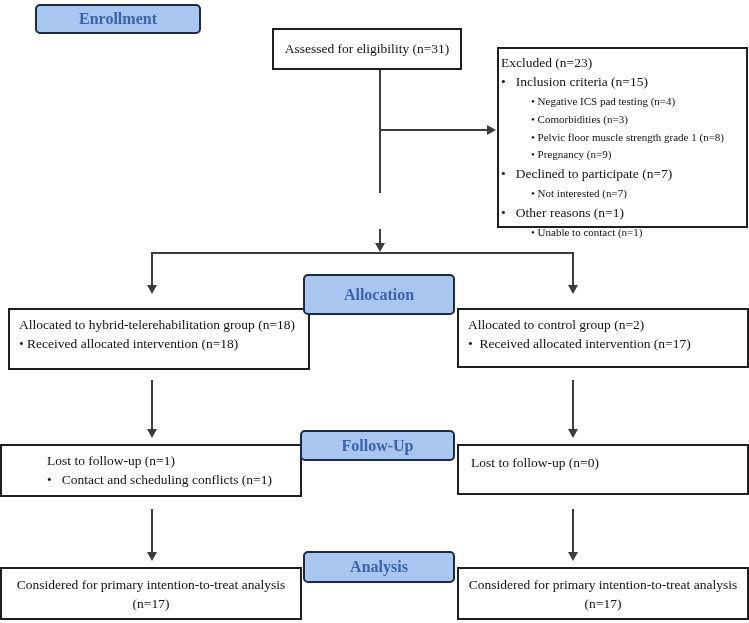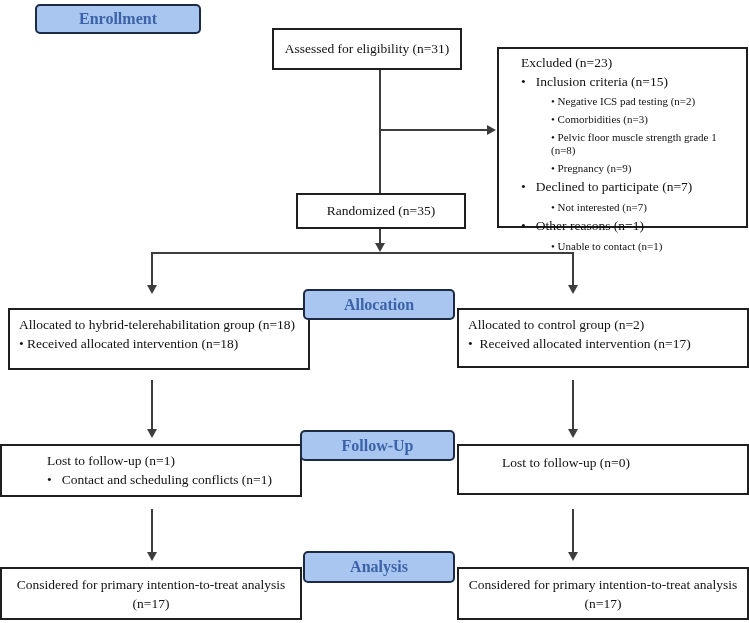--- a/index.html
+++ b/index.html
@@ -47,57 +47,57 @@
     border-right:5px solid transparent;
     border-top:9px solid var(--line-color,#3d3d3d);
   }
   .arrow-right{
     position:absolute;width:0;height:0;z-index:0;
     border-top:5px solid transparent;
     border-bottom:5px solid transparent;
     border-left:9px solid var(--line-color,#3d3d3d);
   }
   
-  #excluded-box{padding:6px 8px 6px 22px;}
+  #excluded-box{padding:6px 8px 6px 2px;}
   .exc-title{font-size:13.5px;line-height:1.25;}
   .exc-l1{font-size:13.5px;line-height:1.25;margin-top:2px;}
   .exc-l2{font-size:11px;line-height:1.2;margin:4.5px 0 4.5px 30px;}
   
   #badge-enrollment{left:35px;top:4px;width:166px;height:30px;}
   #box-assessed{left:272px;top:28px;width:190px;height:42px;}
   #vl-assessed{left:379px;top:70px;height:123px;}
   #hl-excluded{left:380px;top:129px;width:108px;}
   #ah-excluded{left:487px;top:125px;}
   #excluded-box{left:497px;top:47px;width:251px;height:181px;}
   #box-randomized{left:296px;top:193px;width:170px;height:36px;}
   #vl-rand{left:379px;top:229px;height:15px;}
   #ah-rand{left:375px;top:243px;}
   #hl-split{left:151px;top:252px;width:423px;}
   #vl-branch-l{left:151px;top:252px;height:34px;}
   #ah-branch-l{left:147px;top:285px;}
   #vl-branch-r{left:572px;top:252px;height:34px;}
   #ah-branch-r{left:568px;top:285px;}
-  #badge-allocation{left:303px;top:289px;width:152px;height:31px;}
+  #badge-allocation{left:303px;top:274px;width:152px;height:41px;}
   #box-alloc-left{left:8px;top:308px;width:302px;height:62px;}
   #box-alloc-right{left:457px;top:308px;width:292px;height:60px;}
   #vl-af-l{left:151px;top:380px;height:50px;}
   #ah-af-l{left:147px;top:429px;}
   #vl-af-r{left:572px;top:380px;height:50px;}
   #ah-af-r{left:568px;top:429px;}
   #badge-followup{left:300px;top:430px;width:155px;height:31px;}
   #box-follow-left{left:0;top:444px;width:302px;height:53px;padding-left:36px;}
   #box-follow-right{left:457px;top:444px;width:292px;height:51px;}
   #vl-fa-l{left:151px;top:509px;height:44px;}
   #ah-fa-l{left:147px;top:552px;}
   #vl-fa-r{left:572px;top:509px;height:44px;}
   #ah-fa-r{left:568px;top:552px;}
   #badge-analysis{left:303px;top:551px;width:152px;height:32px;}
   #box-analysis-left{left:0;top:567px;width:302px;height:53px;padding-top:2px;}
   #box-analysis-right{left:457px;top:567px;width:292px;height:53px;padding-top:2px;}
-  #box-follow-right .pad{padding-top:8px;padding-left:12px;margin-left:31px;}
+  #box-follow-right .pad{padding-top:8px;padding-left:12px;}
 </style>
 </head>
 <body>
 
 <div id="stage">
 
   <div class="badge" id="badge-enrollment">
     <span>Enrollment</span>
   </div>
 
@@ -105,33 +105,30 @@
     <span>Assessed for eligibility (n=31)</span>
   </div>
 
   <div class="vline" id="vl-assessed"></div>
   <div class="hline" id="hl-excluded"></div>
   <div class="arrow-right" id="ah-excluded"></div>
 
   <div class="fbox" id="excluded-box">
     <div class="exc-title">Excluded (n=23)</div>
     <div class="exc-l1">•&nbsp;&nbsp;&nbsp;Inclusion criteria (n=15)</div>
-    <div class="exc-l2">• Negative ICS pad testing (n=2)</div>
+    <div class="exc-l2">• Negative ICS pad testing (n=4)</div>
     <div class="exc-l2">• Comorbidities (n=3)</div>
     <div class="exc-l2">• Pelvic floor muscle strength grade 1 (n=8)</div>
     <div class="exc-l2">• Pregnancy (n=9)</div>
     <div class="exc-l1">•&nbsp;&nbsp;&nbsp;Declined to participate (n=7)</div>
     <div class="exc-l2">• Not interested (n=7)</div>
     <div class="exc-l1">•&nbsp;&nbsp;&nbsp;Other reasons (n=1)</div>
     <div class="exc-l2">• Unable to contact (n=1)</div>
   </div>
 
-  <div class="fbox center" id="box-randomized">
-    <span>Randomized (n=35)</span>
-  </div>
 
   <div class="vline" id="vl-rand"></div>
   <div class="arrow-down" id="ah-rand"></div>
   <div class="hline" id="hl-split"></div>
   <div class="vline" id="vl-branch-l"></div>
   <div class="arrow-down" id="ah-branch-l"></div>
   <div class="vline" id="vl-branch-r"></div>
   <div class="arrow-down" id="ah-branch-r"></div>
 
   <div class="badge" id="badge-allocation">

